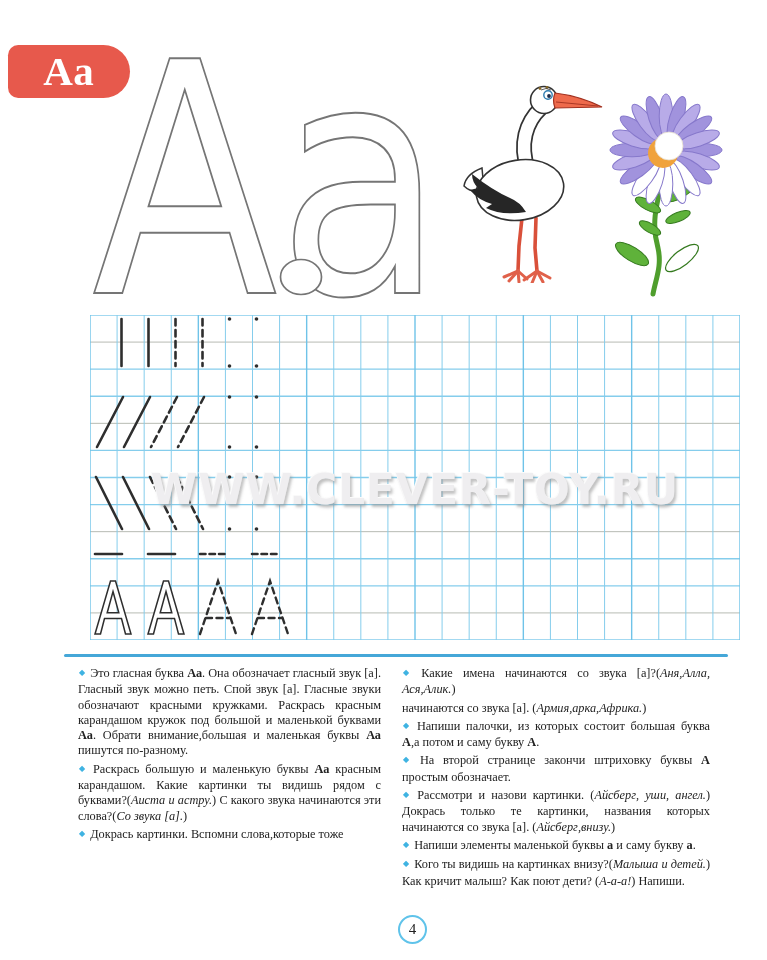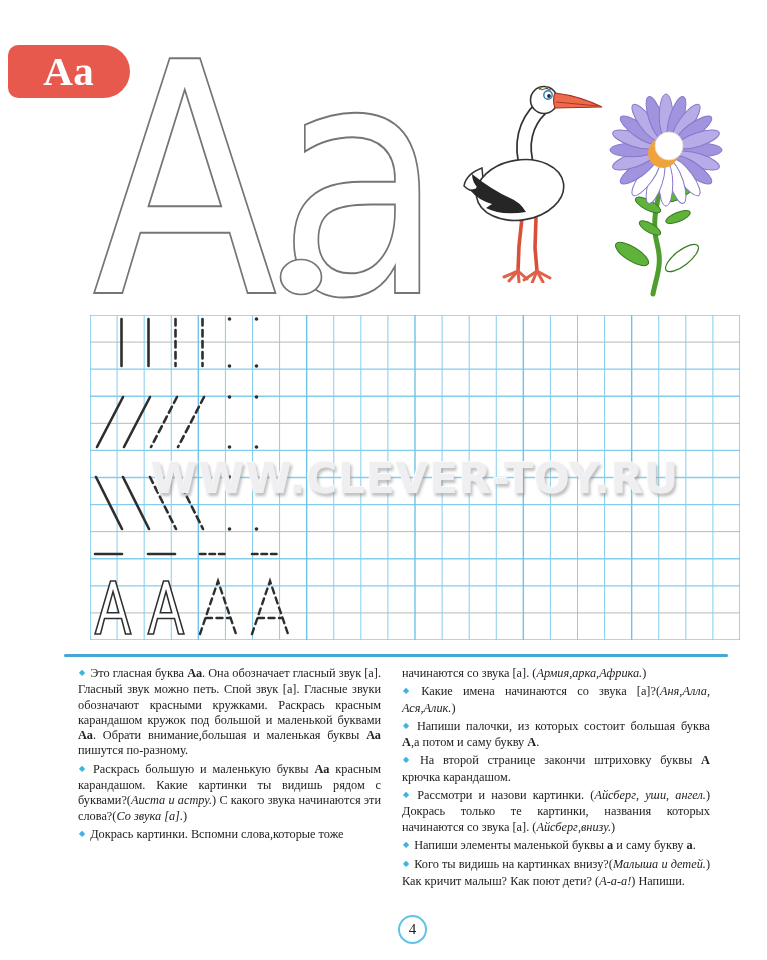--- a/index.html
+++ b/index.html
@@ -15,21 +15,21 @@
          display:flex;align-items:center;justify-content:center;}
   .badge span{color:#fff;font-family:"Liberation Serif",serif;font-weight:bold;
               font-size:41px;line-height:1;letter-spacing:1px;}
   
   .big-letters{position:absolute;left:78px;top:38px;}
   
   .stork{position:absolute;left:462px;top:78px;}
   .flower{position:absolute;left:598px;top:62px;}
   
   .grid-area{position:absolute;left:90px;top:315px;width:650px;height:325px;}
-  .watermark{position:absolute;top:139px;left:0;right:0;text-align:center;
+  .watermark{position:absolute;top:150px;left:0;right:0;text-align:center;
              font-family:"DejaVu Sans",sans-serif;font-weight:700;font-size:42px;
              letter-spacing:1px;color:#efeef0;white-space:nowrap;
              text-shadow:-1px -1px 0 #fbfbfb, 0 0 1px #e2e2e2, 2px 3px 3px rgba(140,140,140,.55);}
   
   .divider{position:absolute;left:64px;top:654px;width:664px;height:3px;
            background:var(--divider-blue);border-radius:2px;}
   
   .columns{position:absolute;left:78px;top:666px;width:632px;display:flex;gap:21px;color:#222;}
   .col-left{width:303px;}
   .col-right{flex:1;}
@@ -233,24 +233,24 @@
 
   <div class="divider"></div>
 
   <div class="columns">
     <div class="col col-left">
         <p class="para"><span class="bullet">◆</span><span>Это гласная буква </span><span class="b">Аа</span><span>. Она обозначает гласный звук [а]. Гласный звук можно петь. Спой звук [а]. Гласные звуки обозначают красными кружками. Раскрась красным карандашом кружок под большой и маленькой буквами </span><span class="b">Аа</span><span>. Обрати внимание,большая и маленькая буквы </span><span class="b">Аа</span><span> пишутся по-разному.</span></p>
         <p class="para"><span class="bullet">◆</span><span>Раскрась большую и маленькую буквы </span><span class="b">Аа</span><span> красным карандашом. Какие картинки ты видишь рядом  с буквами?(</span><span class="i">Аиста и астру.</span><span>) С какого звука начинаются эти слова?(</span><span class="i">Со звука [а].</span><span>)</span></p>
         <p class="para"><span class="bullet">◆</span><span>Докрась картинки. Вспомни слова,которые тоже</span></p>
       </div>
     <div class="col col-right">
+        <p class="para"><span class="bullet">◆</span><span>Какие имена начинаются со звука [а]?(</span><span class="i">Аня,Алла, Ася,Алик.</span><span>)</span></p>
         <p class="para"><span>начинаются со звука [а]. (</span><span class="i">Армия,арка,Африка.</span><span>)</span></p>
-        <p class="para"><span class="bullet">◆</span><span>Какие имена начинаются со звука [а]?(</span><span class="i">Аня,Алла, Ася,Алик.</span><span>)</span></p>
         <p class="para"><span class="bullet">◆</span><span>Напиши палочки, из которых состоит большая буква </span><span class="b">А</span><span>,а потом  и саму букву </span><span class="b">А</span><span>.</span></p>
-        <p class="para"><span class="bullet">◆</span><span>На второй странице закончи штриховку буквы </span><span class="b">А</span><span> крючка  карандашом.</span></p>
+        <p class="para"><span class="bullet">◆</span><span>На второй странице закончи штриховку буквы </span><span class="b">А</span><span> простым  обозначает.</span></p>
         <p class="para"><span class="bullet">◆</span><span>Рассмотри и назови картинки. (</span><span class="i">Айсберг, уши, ангел.</span><span>) Докрась только те картинки, названия которых начинаются со звука [а]. (</span><span class="i">Айсберг,внизу.</span><span>)</span></p>
         <p class="para"><span class="bullet">◆</span><span>Напиши элементы маленькой буквы </span><span class="b">а</span><span> и саму букву </span><span class="b">а</span><span>.</span></p>
         <p class="para"><span class="bullet">◆</span><span>Кого ты видишь на картинках внизу?(</span><span class="i">Малыша и детей.</span><span>) Как кричит малыш? Как поют дети? (</span><span class="i">А-а-а!</span><span>) Напиши.</span></p>
       </div>
   </div>
 
   <div class="page-num">
     <span>4</span>
   </div>
 

